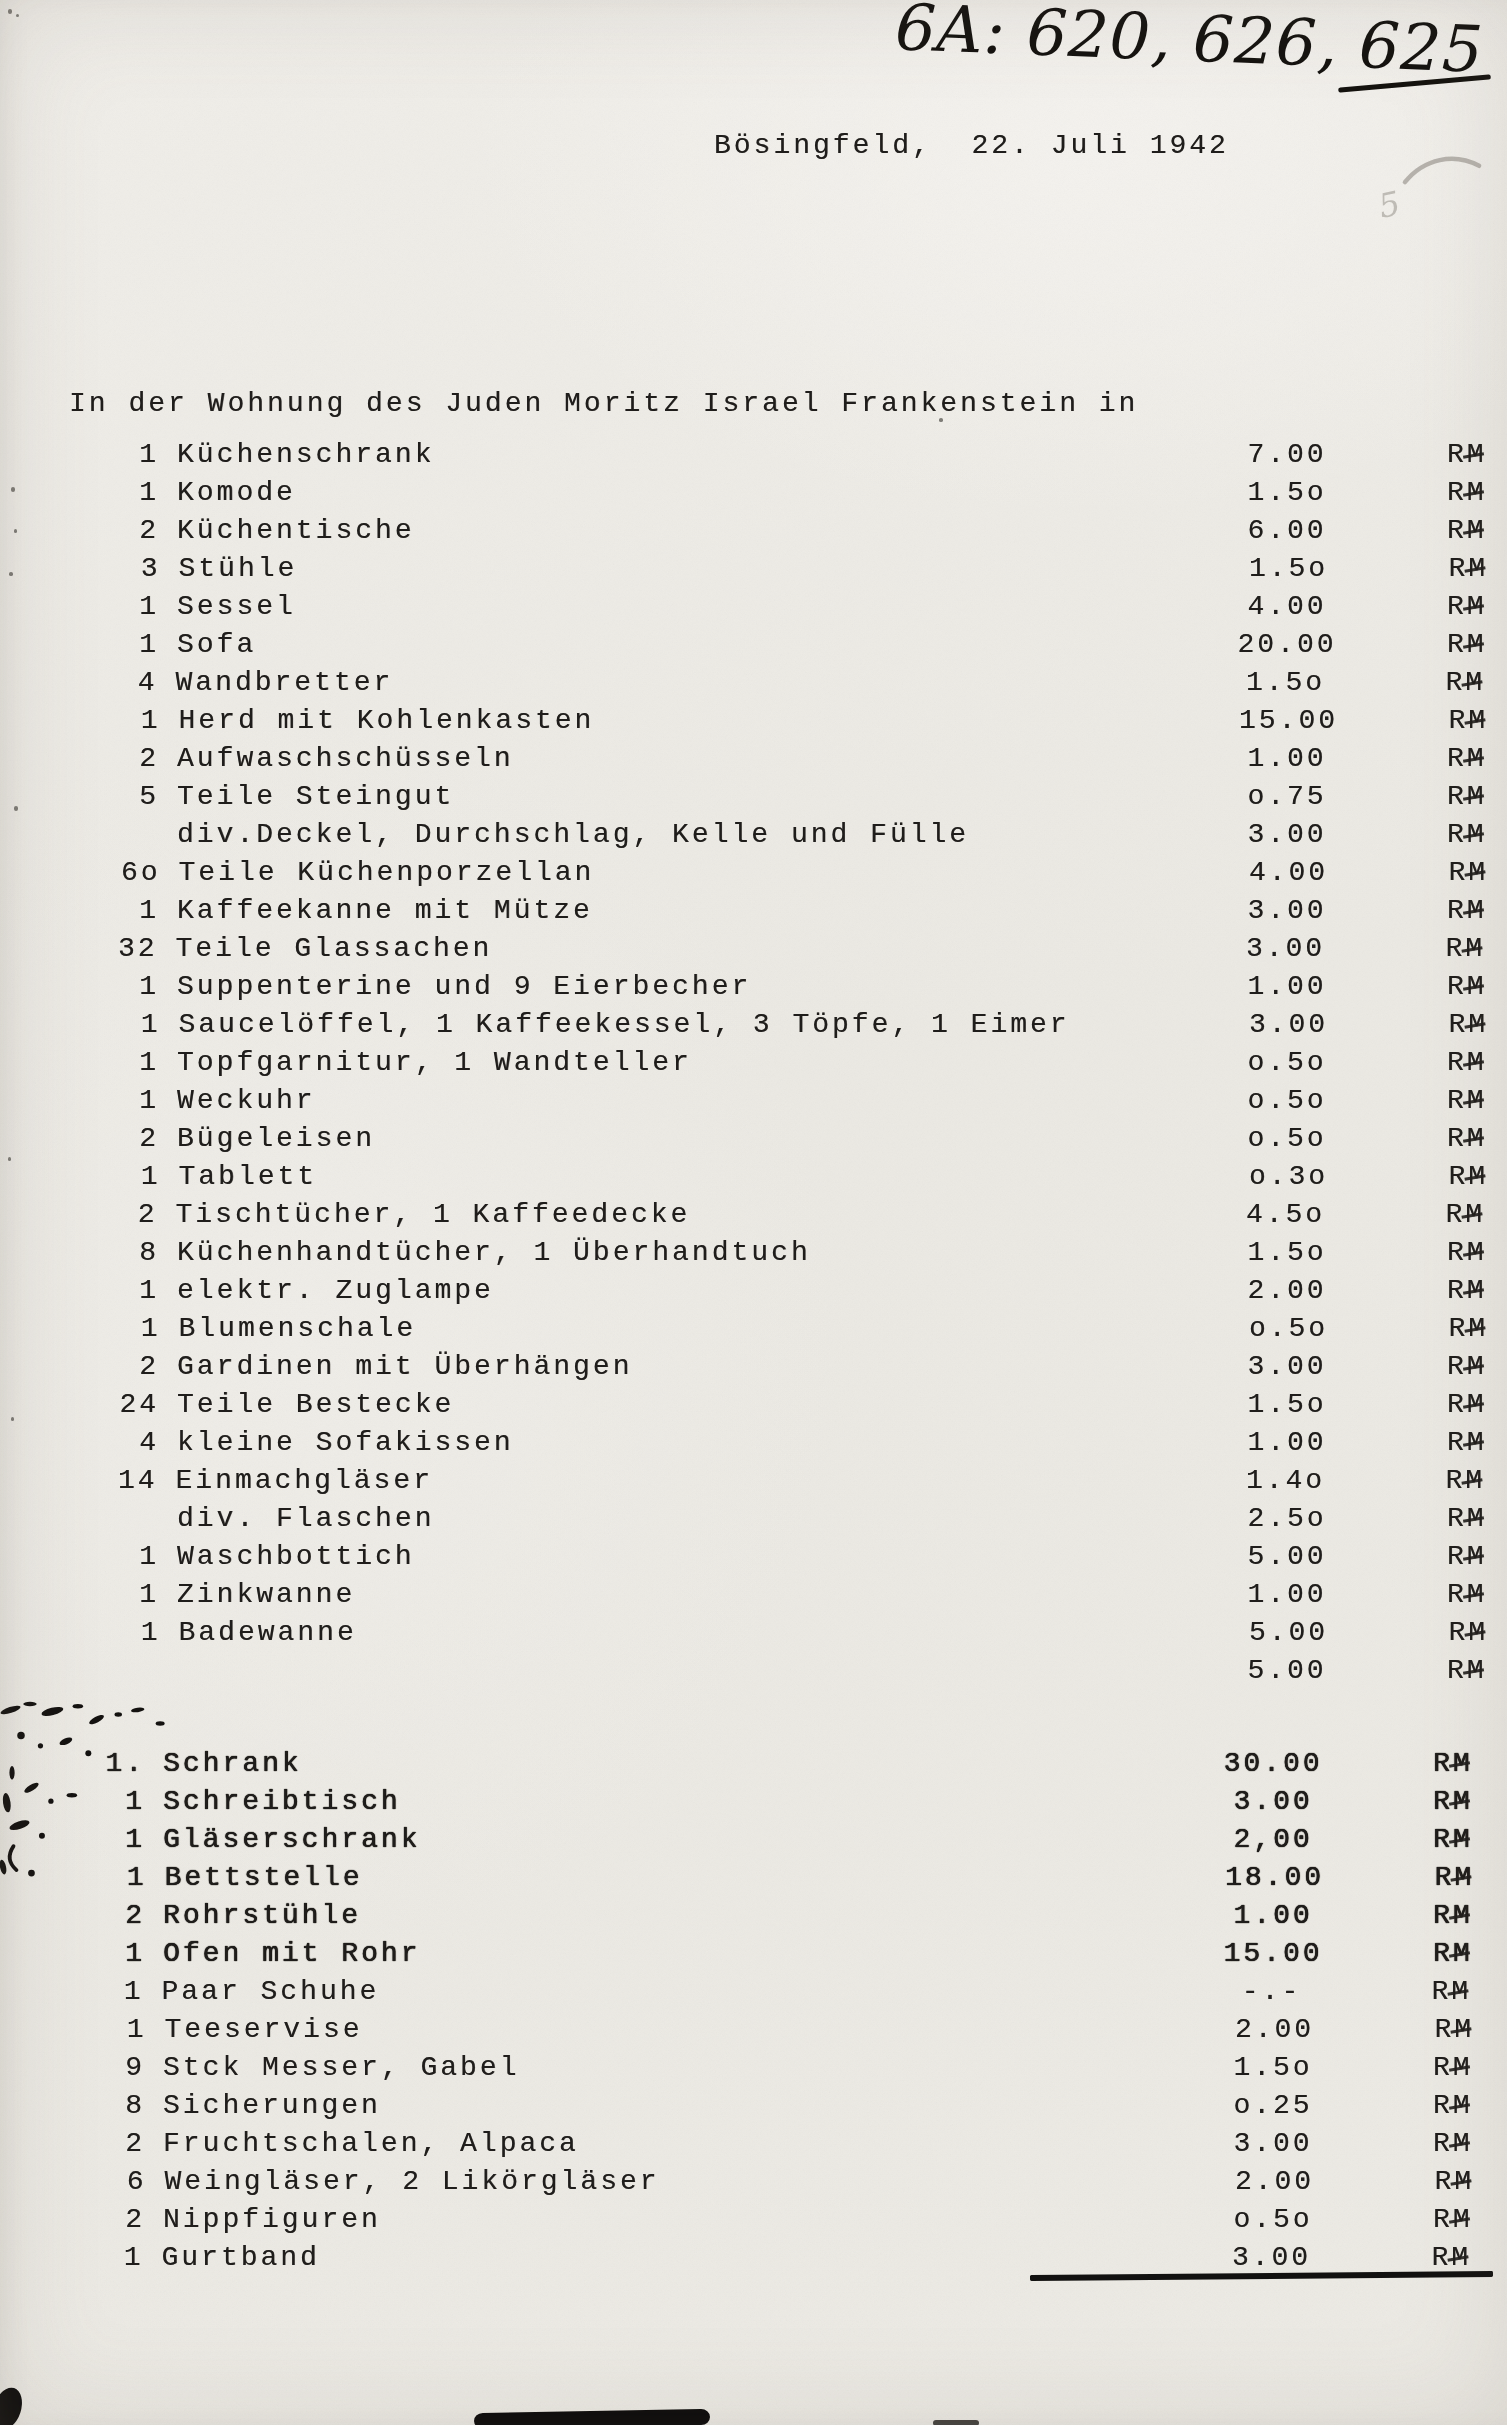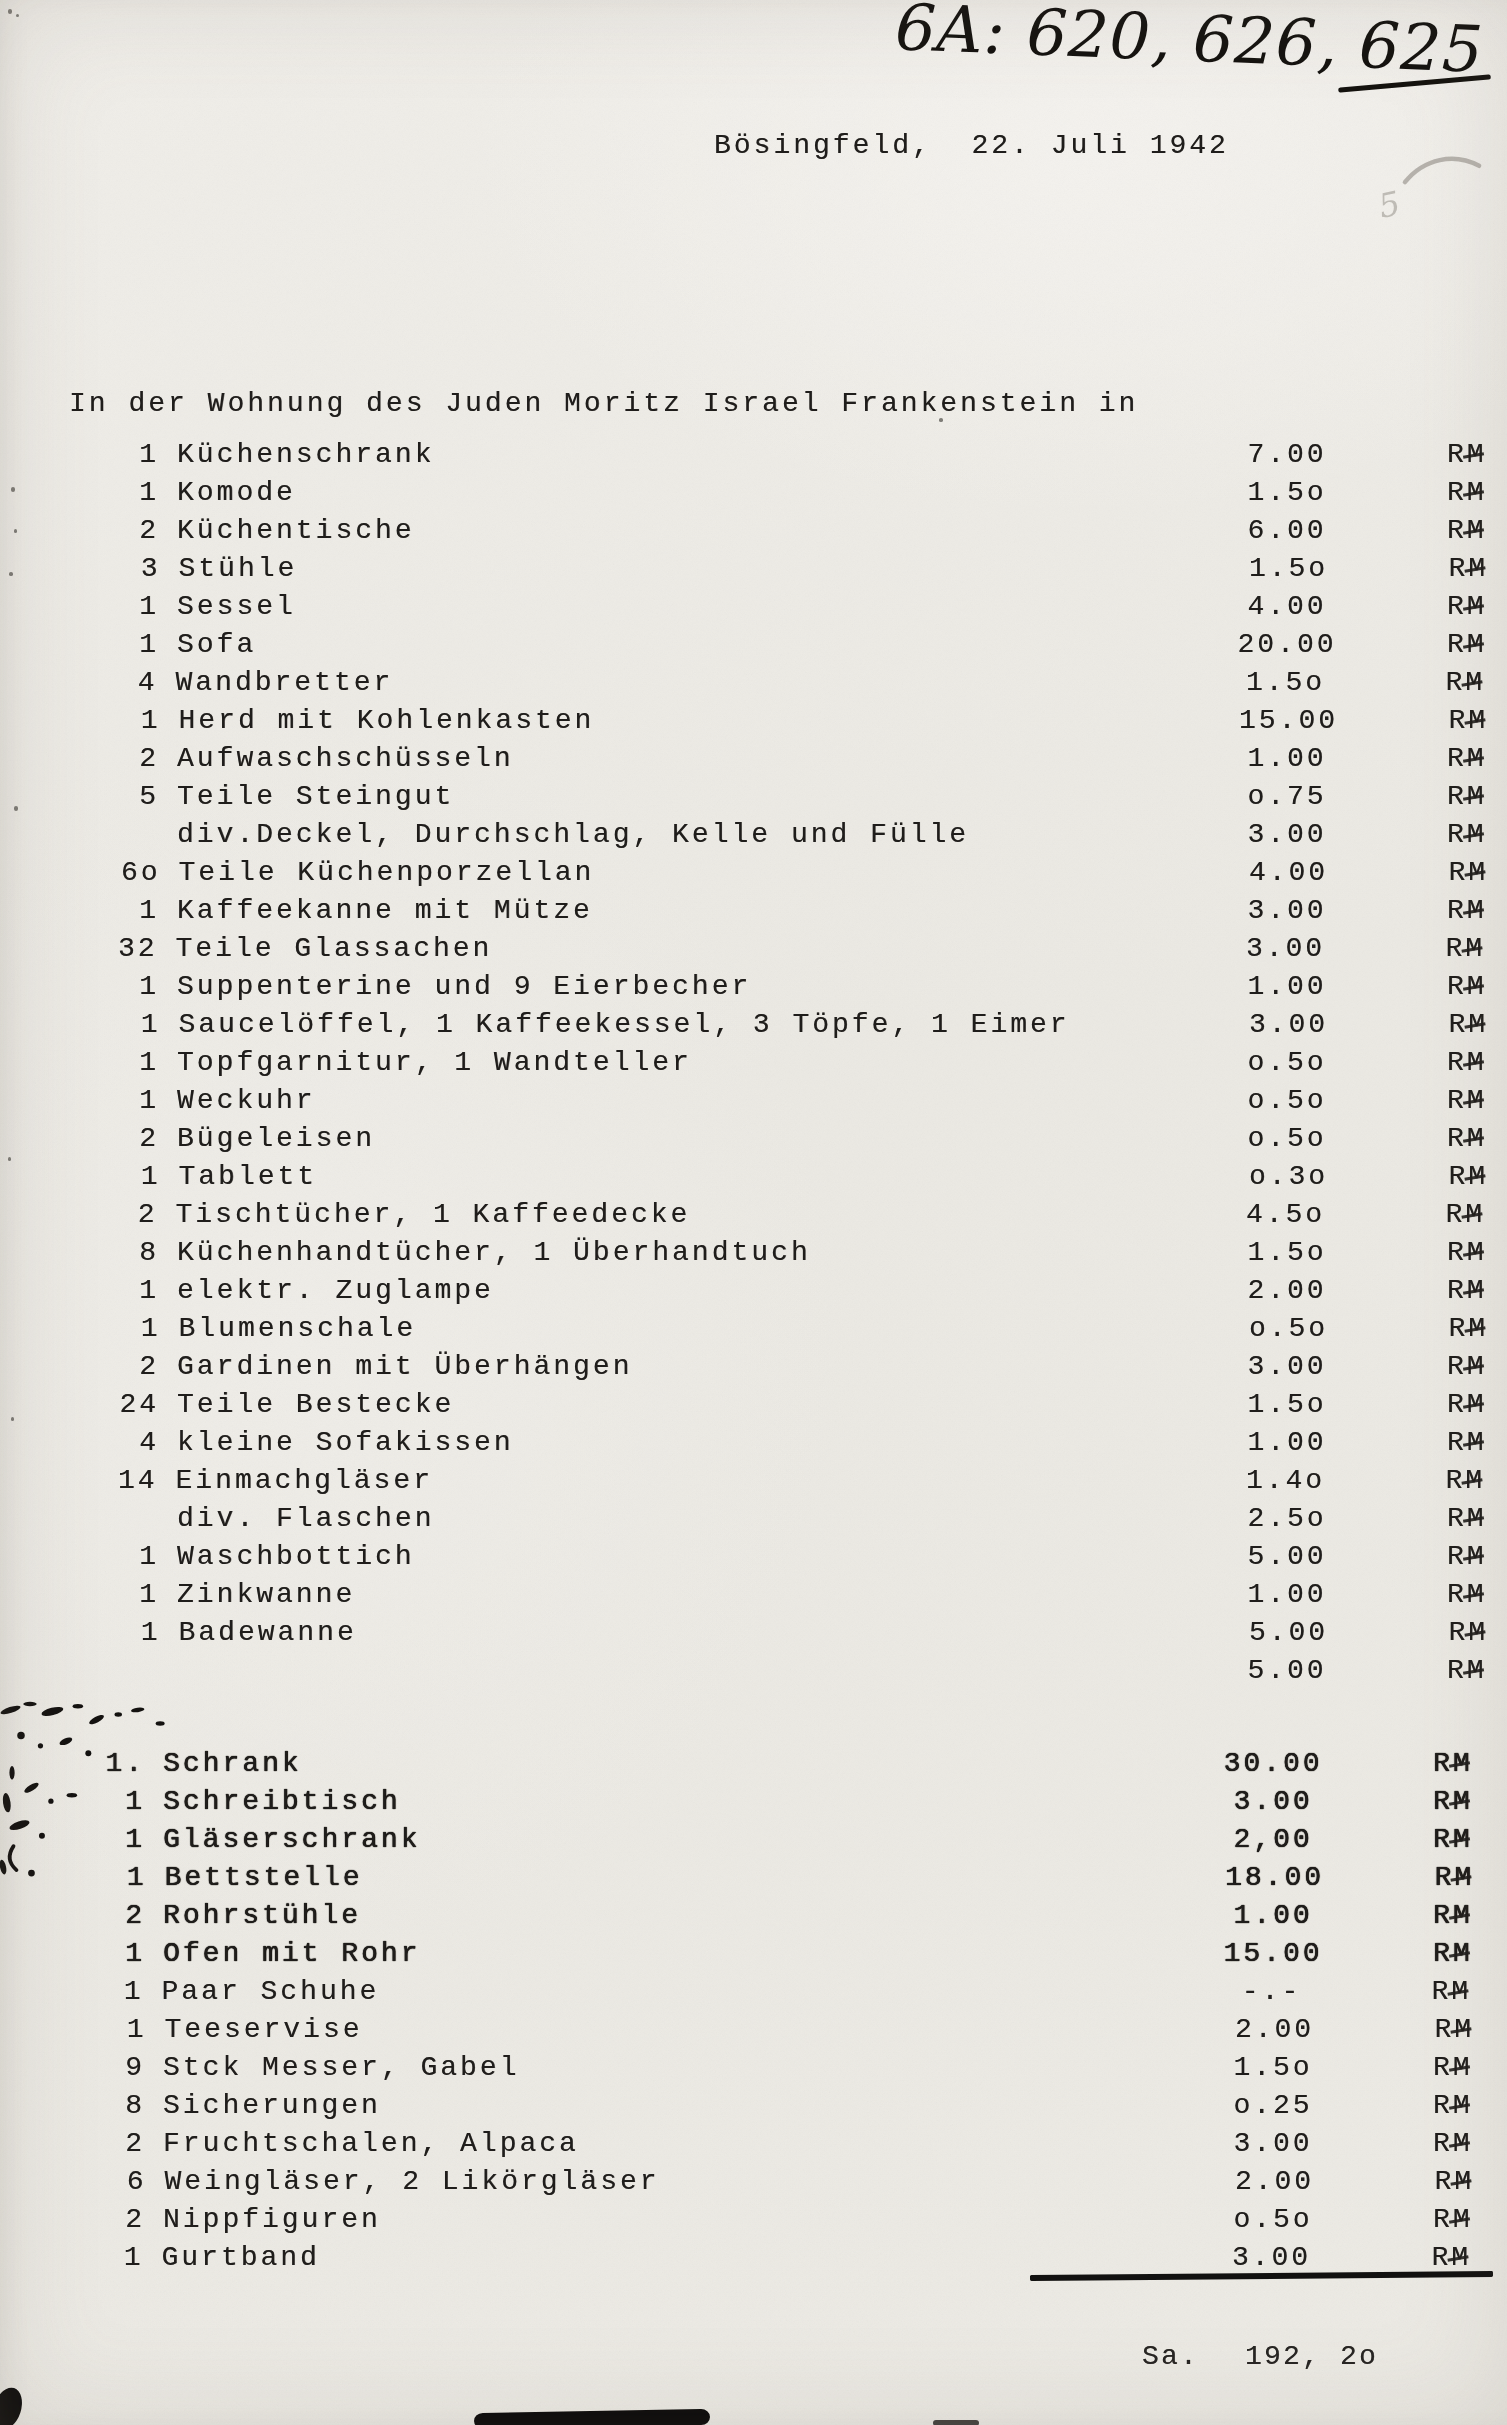--- a/index.html
+++ b/index.html
@@ -192,23 +192,20 @@
       <div class="row t"><span class="qty">1</span><span class="item">Teeservise</span><span class="price">2.00</span><span class="cur">RM</span><span class="dash">-</span></div>
       <div class="row t"><span class="qty">9</span><span class="item">Stck Messer, Gabel</span><span class="price">1.5o</span><span class="cur">RM</span><span class="dash">-</span></div>
       <div class="row t"><span class="qty">8</span><span class="item">Sicherungen</span><span class="price">o.25</span><span class="cur">RM</span><span class="dash">-</span></div>
       <div class="row t"><span class="qty">2</span><span class="item">Fruchtschalen, Alpaca</span><span class="price">3.00</span><span class="cur">RM</span><span class="dash">-</span></div>
       <div class="row t"><span class="qty">6</span><span class="item">Weingläser, 2 Likörgläser</span><span class="price">2.00</span><span class="cur">RM</span><span class="dash">-</span></div>
       <div class="row t"><span class="qty">2</span><span class="item">Nippfiguren</span><span class="price">o.5o</span><span class="cur">RM</span><span class="dash">-</span></div>
       <div class="row t"><span class="qty">1</span><span class="item">Gurtband</span><span class="price">3.00</span><span class="cur">RM</span><span class="dash">-</span></div>
     </div>
 
   <div class="rule"></div>
-  <div class="t total">
-    <span class="lbl">Sa.</span><span class="val">192, 2o</span>
-  </div>
 
   <div class="corner-blob"></div>
   <div class="bottom-smudge"></div>
   <div class="bottom-smudge2"></div>
   <i class="speck" style="left:7.5px;top:9px;width:4.5px;height:4.5px;"></i>
   <i class="speck" style="left:16.4px;top:13.5px;width:3px;height:3px;"></i>
   <i class="speck" style="left:10.5px;top:487px;width:4.5px;height:4.5px;"></i>
   <i class="speck" style="left:13.5px;top:529px;width:3.7px;height:3.7px;"></i>
   <i class="speck" style="left:9px;top:572px;width:3.7px;height:3.7px;"></i>
   <i class="speck" style="left:13.5px;top:806px;width:4.5px;height:4.5px;"></i>

